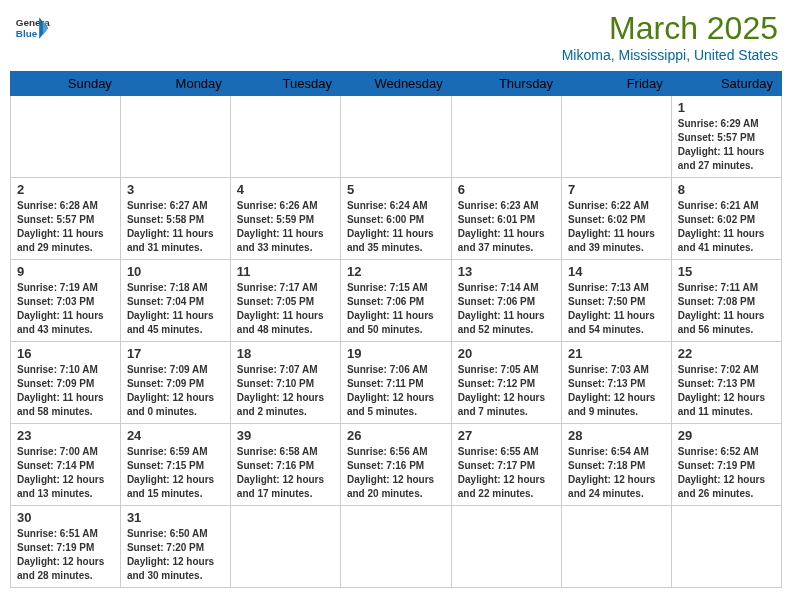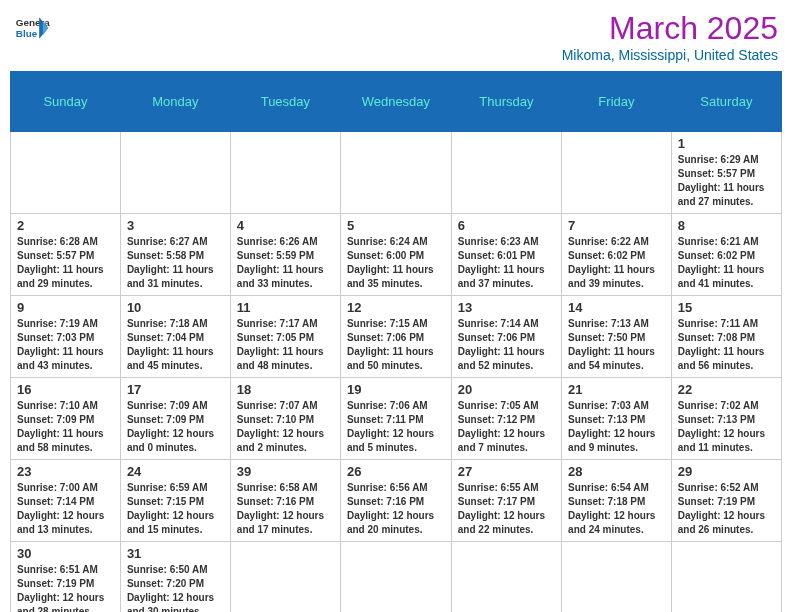--- a/index.html
+++ b/index.html
@@ -24,37 +24,37 @@
     }
     .logo-icon {
       width: 36px;
       height: 36px;
     }
     .title-block {
       text-align: right;
     }
     .month-title {
       font-size: 32px;
-      color: #a21caf;
+      color: #4d7c0f;
       font-weight: normal;
     }
     .location {
       font-size: 14px;
       color: #0369a1;
     }
     .calendar {
       width: 100%;
       border-collapse: collapse;
       border: 1px solid #ccc;
     }
     .calendar th {
       background-color: #1a6bb5;
-      color: #5eead4;
-      text-align: center;
-      padding: 22px 8px;
+      color: #000000;
+      text-align: right;
+      padding: 4px 8px;
       font-size: 13px;
       border: 1px solid #1a6bb5;
       font-weight: normal;
     }
     .calendar td {
       border: 1px solid #ccc;
       vertical-align: top;
       padding: 4px 6px;
       width: 112px;
       min-height: 80px;

